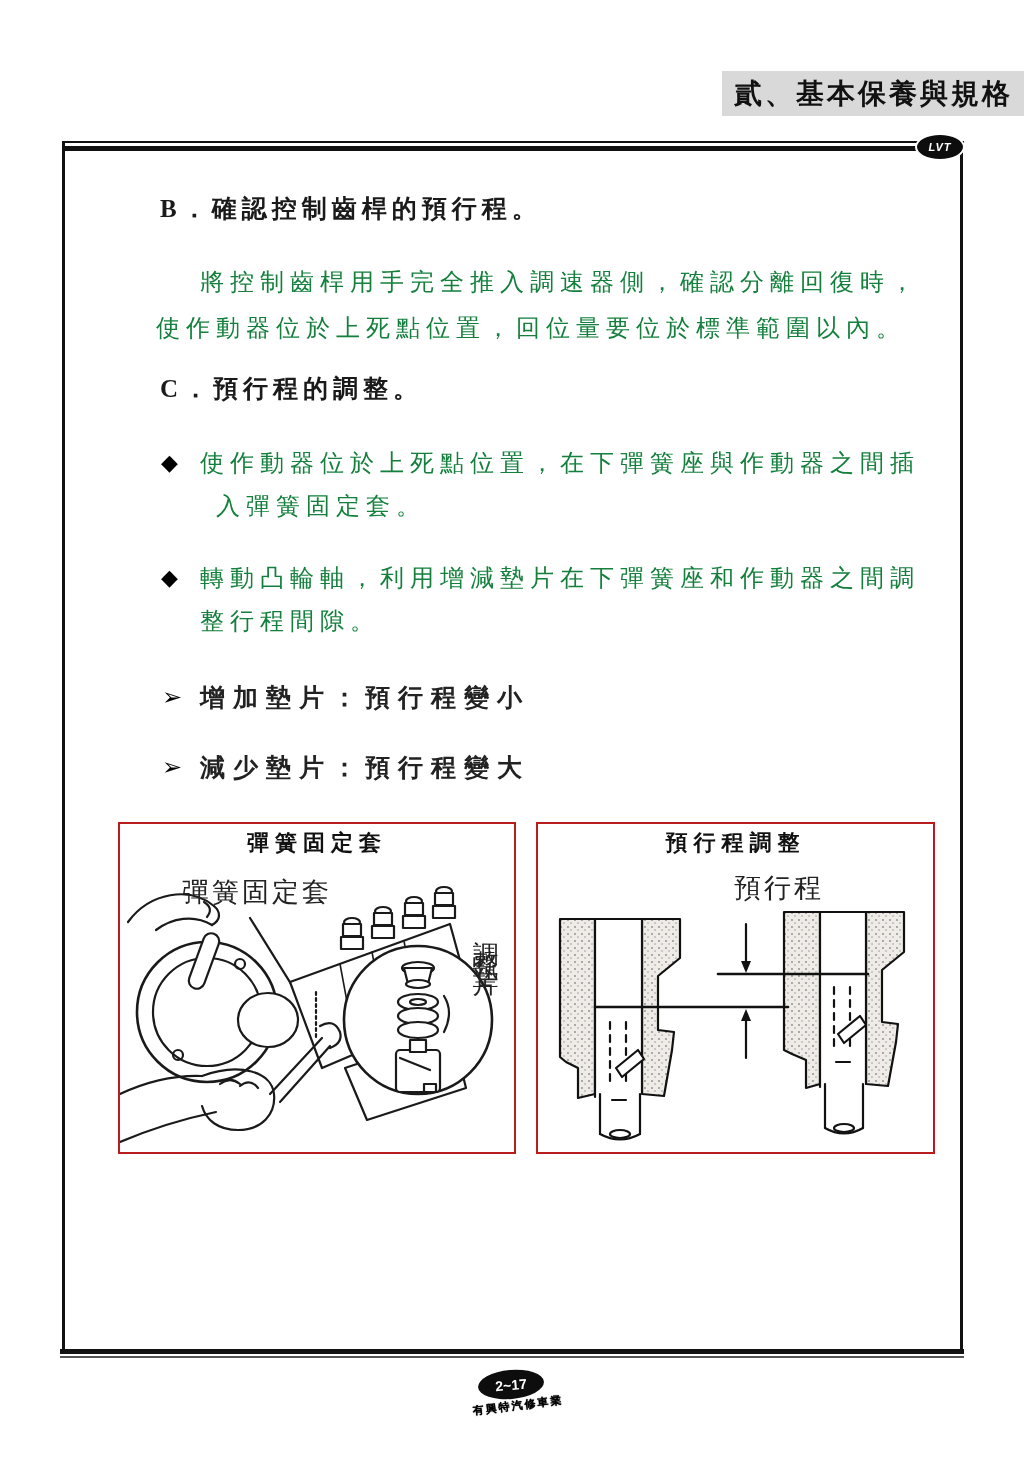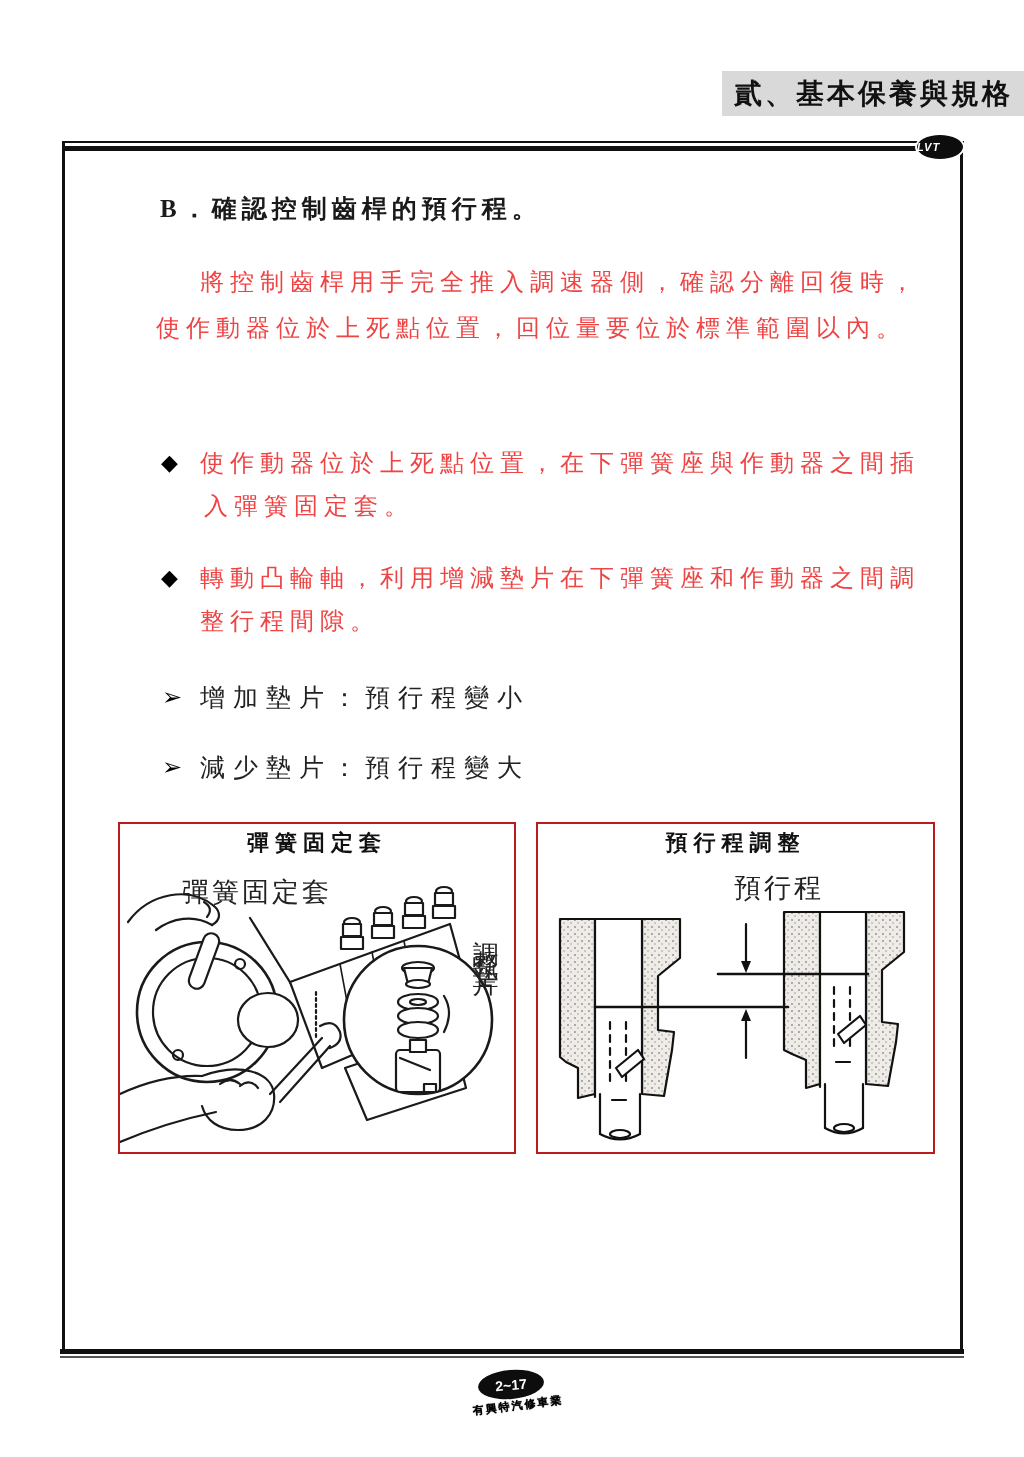--- a/index.html
+++ b/index.html
@@ -13,30 +13,30 @@
   .hdr-title{font-size:28px;font-weight:bold;letter-spacing:3px;padding-left:12px;color:#111;}
 
   
   .rule-top-thin{left:62px;top:141px;width:902px;height:2px;background:#111;}
   .rule-top-thick{left:62px;top:146px;width:902px;height:5px;background:#111;}
   .rule-bot-thick{left:60px;top:1349px;width:904px;height:5px;background:#111;}
   .rule-bot-thin{left:60px;top:1356px;width:904px;height:2px;background:#555;}
   .rule-left{left:62px;top:143px;width:3px;height:1206px;background:#111;}
   .rule-right{left:960px;top:152px;width:3px;height:1197px;background:#111;}
   .lvt-badge{left:915px;top:133px;width:46px;height:24px;background:#0d0d0d;border:2px solid #fff;
-             border-radius:50%;display:flex;align-items:center;justify-content:flex-start;}
+             border-radius:50%;display:flex;align-items:center;justify-content:center;}
   .lvt-badge span{color:#fff;font-size:11px;font-weight:bold;font-style:italic;
                   font-family:"Liberation Sans",sans-serif;letter-spacing:1px;}
 
   
   .h-line{font-size:25px;font-weight:bold;letter-spacing:5px;white-space:nowrap;}
-  .p-line{font-size:24px;letter-spacing:6px;white-space:nowrap;color:#ef4444;}
+  .p-line{font-size:24px;letter-spacing:6px;white-space:nowrap;color:#15803d;}
   .marker-diamond{font-size:22px;color:#000;}
   .marker-arrow{font-size:24px;color:#000;font-family:"DejaVu Sans",sans-serif;}
-  .a-line{font-size:25px;letter-spacing:8px;white-space:nowrap;color:#222;}
+  .a-line{font-size:25px;letter-spacing:8px;white-space:nowrap;color:#222;font-weight:bold;}
 
   
   .figbox{border:2px solid #b91c1c;background:#fff;}
   .figcap{position:absolute;left:0;top:4px;width:100%;text-align:center;
           font-size:22px;font-weight:bold;letter-spacing:6px;color:#111;}
   .figlabel{position:absolute;font-size:27px;letter-spacing:3px;color:#222;white-space:nowrap;}
   .figlabel-v{position:absolute;font-size:26px;color:#222;writing-mode:vertical-rl;
               text-orientation:upright;letter-spacing:10px;}
   .fig-svg{position:absolute;left:0;top:38px;}
 
@@ -65,24 +65,25 @@
   <div class="abs rule-bot-thin"></div>
   <div class="abs lvt-badge">
     <span>LVT</span>
   </div>
 
   <div class="abs h-line" style="left:160px;top:192px;">B．確認控制齒桿的預行程。</div>
 
   <div class="abs p-line" style="left:200px;top:266px;">將控制齒桿用手完全推入調速器側，確認分離回復時，</div>
   <div class="abs p-line" style="left:156px;top:312px;">使作動器位於上死點位置，回位量要位於標準範圍以內。</div>
 
+  <div class="abs h-line" style="left:160px;top:372px;">C．預行程的調整。</div>
 
   <div class="abs marker-diamond" style="left:161px;top:450px;">◆</div>
   <div class="abs p-line" style="left:200px;top:447px;">使作動器位於上死點位置，在下彈簧座與作動器之間插</div>
-  <div class="abs p-line" style="left:204px;top:490px;">入彈簧固定套。</div>
+  <div class="abs p-line" style="left:216px;top:490px;">入彈簧固定套。</div>
 
   <div class="abs marker-diamond" style="left:161px;top:565px;">◆</div>
   <div class="abs p-line" style="left:200px;top:562px;font-family:Liberation Mono, monospace;">轉動凸輪軸，利用增減墊片在下彈簧座和作動器之間調</div>
   <div class="abs p-line" style="left:200px;top:605px;">整行程間隙。</div>
 
   <div class="abs marker-arrow" style="left:162px;top:683px;">➢</div>
   <div class="abs a-line" style="left:200px;top:681px;">增加墊片：預行程變小</div>
 
   <div class="abs marker-arrow" style="left:162px;top:753px;">➢</div>
   <div class="abs a-line" style="left:200px;top:751px;">減少墊片：預行程變大</div>

